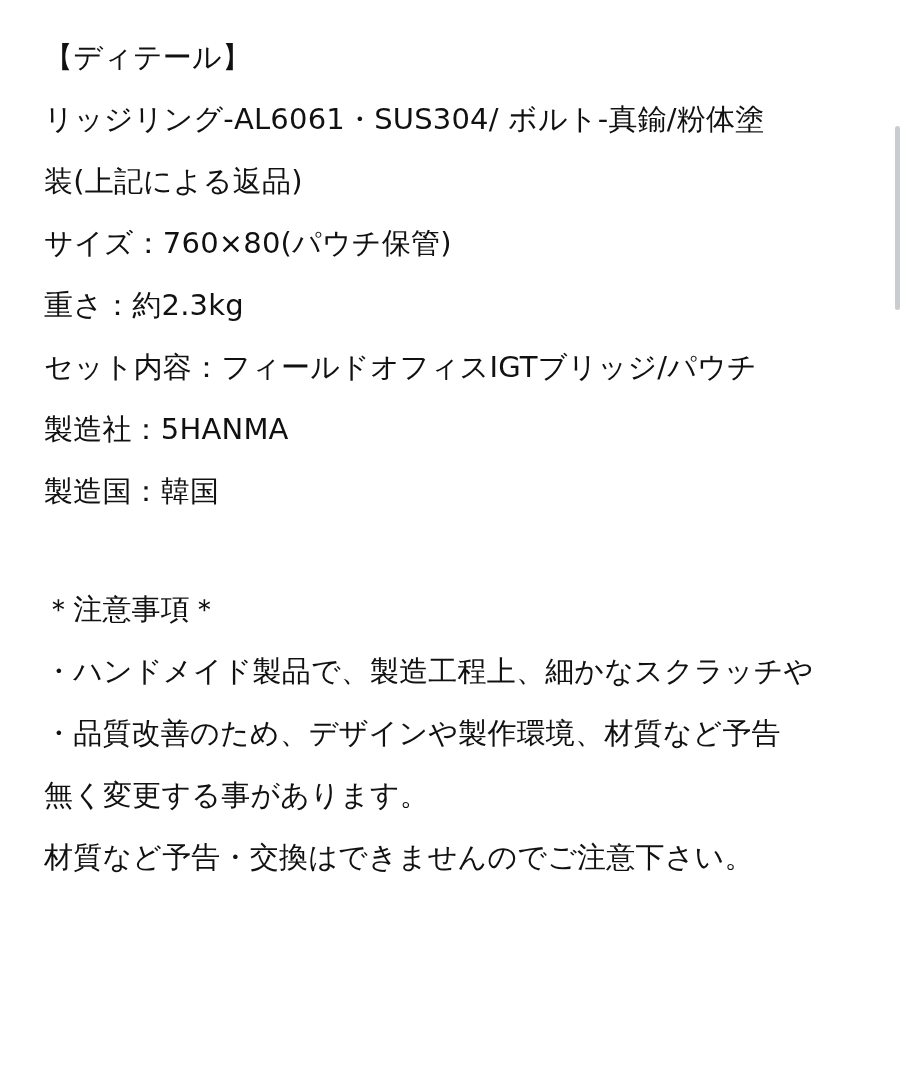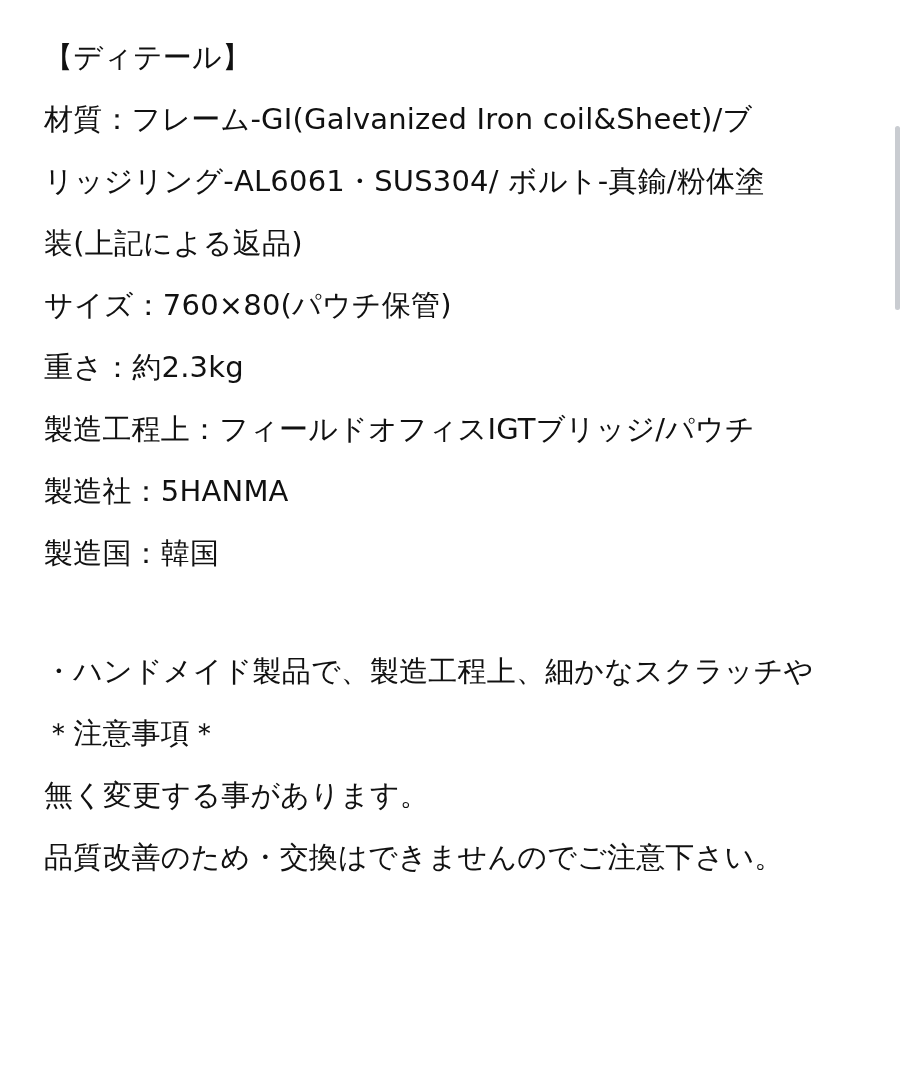--- a/index.html
+++ b/index.html
@@ -57,35 +57,35 @@
     background: #c9ccd1;
   }
 </style>
 </head>
 <body>
 
 <div class="page">
 
   <div class="block">
     <div class="line">【ディテール】</div>
-    <div class="line">材質：フレーム-GI(Galvanized Iron coil&amp;Sheet)/ブ</div>
     <div class="line">リッジリング-AL6061・SUS304/ ボルト-真鍮/粉体塗</div>
     <div class="line">装(上記による返品)</div>
     <div class="line">サイズ：760×80(パウチ保管)</div>
     <div class="line">重さ：約2.3kg</div>
-    <div class="line">製造工程上：フィールドオフィスIGTブリッジ/パウチ</div>
+    <div class="line">セット内容：フィールドオフィスIGTブリッジ/パウチ</div>
     <div class="line">製造社：5HANMA</div>
     <div class="line">製造国：韓国</div>
   </div>
 
   <div class="spacer-small"></div>
 
   <div class="block">
+    <div class="line">＊注意事項＊</div>
     <div class="line">・ハンドメイド製品で、製造工程上、細かなスクラッチや</div>
-    <div class="line">＊注意事項＊</div>
+    <div class="line">・品質改善のため、デザインや製作環境、材質など予告</div>
     <div class="line">無く変更する事があります。</div>
-    <div class="line">品質改善のため・交換はできませんのでご注意下さい。</div>
+    <div class="line">材質など予告・交換はできませんのでご注意下さい。</div>
   </div>
 
 </div>
 
 <div class="scrollbar-track"></div>
 <div class="scrollbar-thumb"></div>
 
 </body></html>

